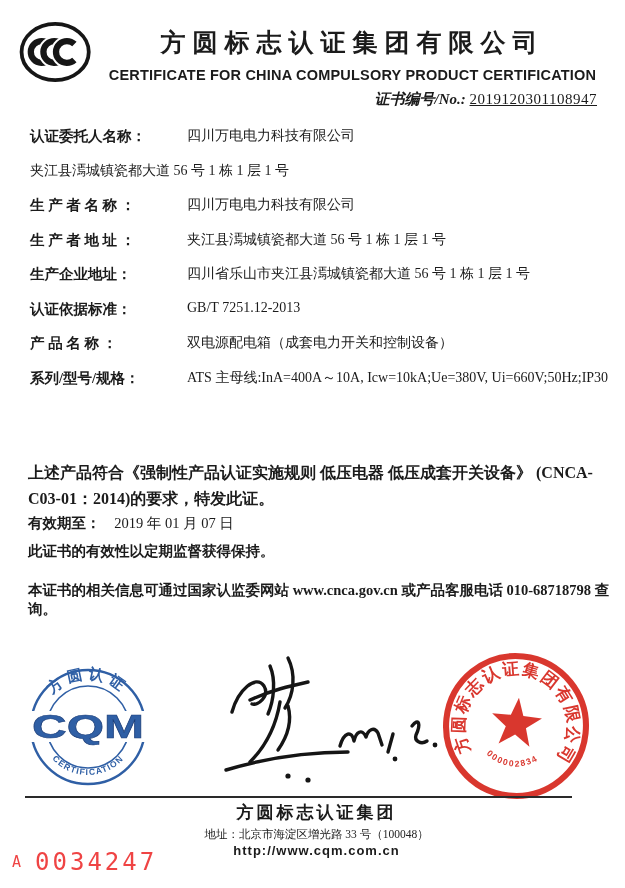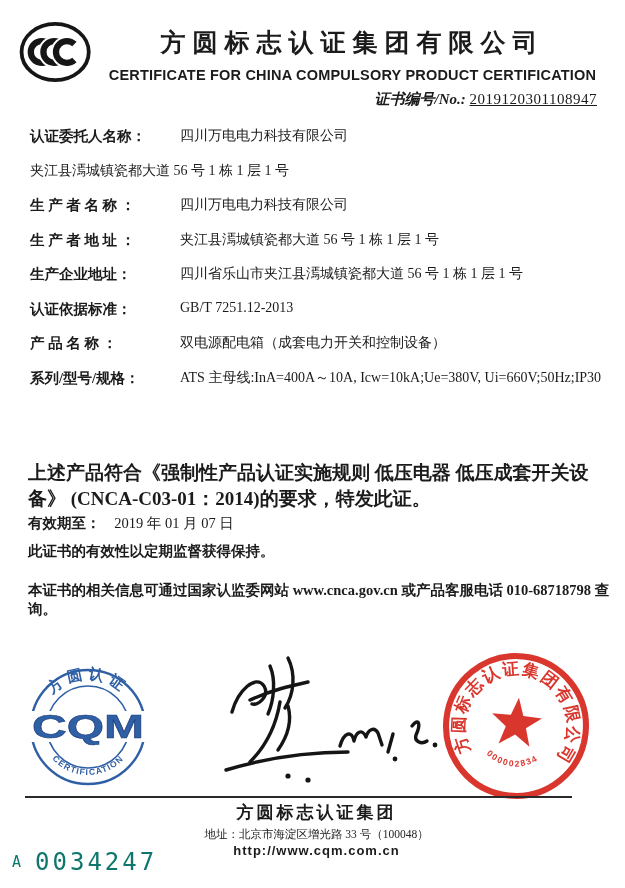--- a/index.html
+++ b/index.html
@@ -13,43 +13,43 @@
   .ccc-logo { position:absolute; left:14px; top:14px; width:84px; height:76px; }
   .header-center { position:absolute; left:105px; right:25px; top:26px; text-align:center; }
   .title-cn { font-size:25px; font-weight:bold; letter-spacing:7px; white-space:nowrap; }
   .title-en { margin-top:8px; font-size:14.5px; font-weight:bold; letter-spacing:0.2px;
               font-family:"Liberation Sans", sans-serif; white-space:nowrap; }
   .cert-no { position:absolute; top:90px; right:28px; font-size:15px; }
   .cert-no .lbl { font-weight:bold; font-style:italic; }
   .cert-no .val { font-family:"Liberation Serif", serif; letter-spacing:0.5px;text-decoration:underline; }
   
   .fields { position:absolute; top:127px; left:30px; right:8px; }
-  .field-row { display:flex; height:21px; margin-bottom:13.5px; font-size:14.5px; white-space:nowrap; }
+  .field-row { display:flex; height:21px; margin-bottom:13.5px; font-size:14.5px; white-space:nowrap;gap:7px; }
   .field-label { width:150px; flex-shrink:0; font-weight:bold; }
   .field-value { font-size:14px; }
   
   .statement { position:absolute; top:460px; left:28px; right:18px;
-               font-size:19px; font-weight:bold; line-height:26px; }
+               font-size:16px; font-weight:bold; line-height:26px; }
   .dates-row { position:absolute; top:514px; left:28px; right:30px;
                display:flex; justify-content:space-between; font-size:14.5px; }
   .dates-row .lbl { font-weight:bold; margin-right:10px; }
   .validity-note { position:absolute; top:542px; left:28px; font-size:14.5px; font-weight:bold; }
   .info-note { position:absolute; top:581px; left:28px; right:14px; font-size:14.5px; font-weight:bold; }
   
   .cqm-logo { position:absolute; left:28px; top:666px; width:120px; height:122px; }
   .signature { position:absolute; left:222px; top:648px; width:218px; height:148px; }
   .seal { position:absolute; left:441px; top:650px; width:150px; height:152px; opacity:0.93; }
   
   .footer-divider { position:absolute; top:796px; left:25px; width:547px; height:2px; background:#2a2a2a; }
   .footer { position:absolute; top:801px; left:8px; right:0; text-align:center; }
   .footer-org { font-size:17px; font-weight:bold; letter-spacing:3px; }
   .footer-address { margin-top:3px; font-size:11.5px; color:#222; }
   .footer-website { margin-top:1px; font-size:13px; font-weight:bold;
                     font-family:"Liberation Sans", sans-serif; letter-spacing:1px; }
-  .serial { position:absolute; left:12px; top:848px; color:#0f766e;
+  .serial { position:absolute; left:12px; top:848px; color:#ef4444;
             font-family:"DejaVu Sans Mono", monospace; }
   .serial .prefix { font-size:15px; margin-right:14px; vertical-align:3px; }
   .serial .num { font-size:24px; letter-spacing:3px; }
 </style>
 </head>
 <body>
 
 <div class="page">
 
   <svg class="ccc-logo" viewBox="0 0 100 88">

